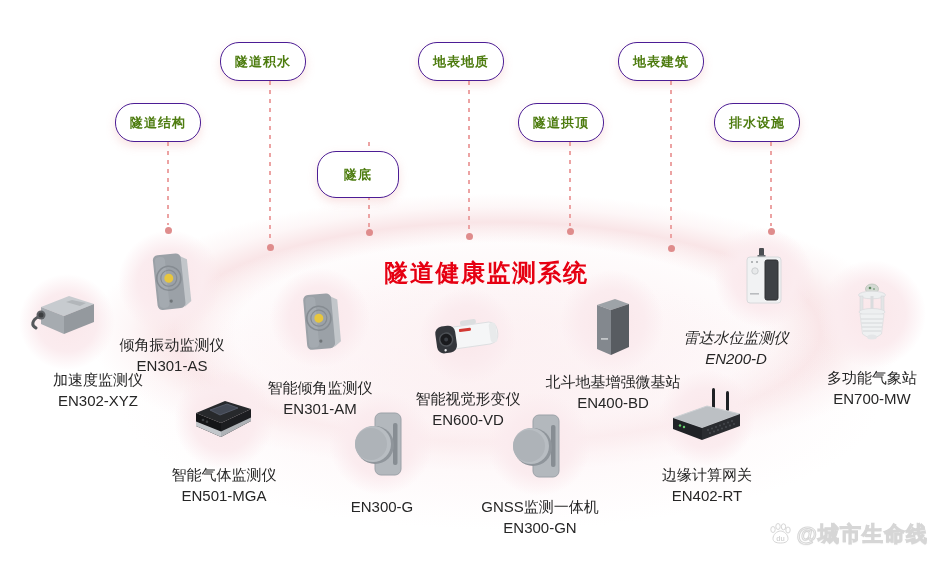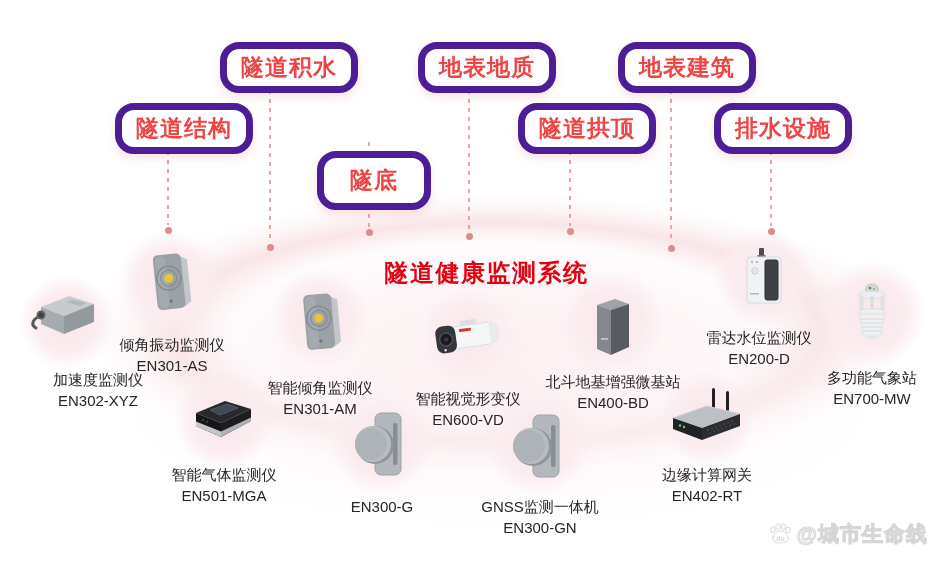--- a/index.html
+++ b/index.html
@@ -22,23 +22,23 @@
     background:radial-gradient(closest-side,rgba(252,239,241,0.85) 0%,rgba(253,243,245,0.5) 55%,rgba(255,255,255,0) 100%);
   }
   
   .blob{
     position:absolute;border-radius:50%;z-index:2;pointer-events:none;
     background:radial-gradient(closest-side,#fae7ea 0%,#fbecef 62%,rgba(251,236,239,0) 100%);
   }
   
   .pill{
     position:absolute;z-index:5;height:37px;display:inline-flex;align-items:center;justify-content:center;
-    padding:0 14px;border-radius:19px;background:#ffffff;border:7px solid #4c1d95;
+    padding:0 14px;border-radius:19px;background:#ffffff;border:1px solid #4c1d95;
     box-shadow:0 4px 10px rgba(232,150,150,0.28);
-    color:#ef4444;font-size:23px;font-weight:600;letter-spacing:1px;white-space:nowrap;
+    color:#4d7c0f;font-size:13px;font-weight:600;letter-spacing:1px;white-space:nowrap;
   }
   .pill.narrow{padding:4px 26px;margin-top:48px;}
   
   .connector{position:absolute;width:8px;z-index:3;}
   .connector::before{
     content:"";position:absolute;left:3px;top:2px;bottom:9px;width:2px;
     background:repeating-linear-gradient(to bottom,#eca3a3 0 4px,rgba(255,255,255,0) 4px 9px);
   }
   .connector::after{
     content:"";position:absolute;left:0.5px;bottom:0;width:7px;height:7px;border-radius:50%;
@@ -268,21 +268,21 @@
     <svg class="dev-art" style="left:738px;top:246px;" width="52" height="60" viewBox="0 0 52 60">
       <rect x="21" y="2" width="5" height="9" rx="1" fill="#4b4e52"></rect>
       <rect x="19.5" y="9" width="8" height="3" fill="#6a6e72"></rect>
       <rect x="9" y="11" width="34" height="46" rx="3" fill="#f1f2f3" stroke="#d8dadc" stroke-width="1"></rect>
       <rect x="27" y="14" width="13" height="40" rx="2" fill="#3e4145" stroke="#2e3033" stroke-width="1"></rect>
       <circle cx="17" cy="25" r="3.2" fill="#e7e9ea" stroke="#cbced0" stroke-width="1"></circle>
       <circle cx="14" cy="16" r="1" fill="#9ea2a5"></circle>
       <circle cx="19" cy="16" r="1" fill="#9ea2a5"></circle>
       <rect x="12" y="47" width="9" height="1.6" fill="#b9bcbf"></rect>
     </svg>
-    <div class="dev-label" style="left:759px;top:327px;">
+    <div class="dev-label" style="left:736px;top:327px;font-style:italic;">
       <div>雷达水位监测仪</div>
       <div>EN200-D</div>
     </div>
   </div>
 
   <div>
     <div class="blob" style="left:818px;top:260px;width:108px;height:108px;"></div>
     <svg class="dev-art" style="left:848px;top:280px;" width="48" height="66" viewBox="0 0 48 66">
       <ellipse cx="24" cy="9" rx="6.5" ry="5" fill="#d3d9d2" stroke="#bcc4bb" stroke-width="0.8"></ellipse>
       <circle cx="22" cy="8" r="1.3" fill="#5f8760"></circle>

